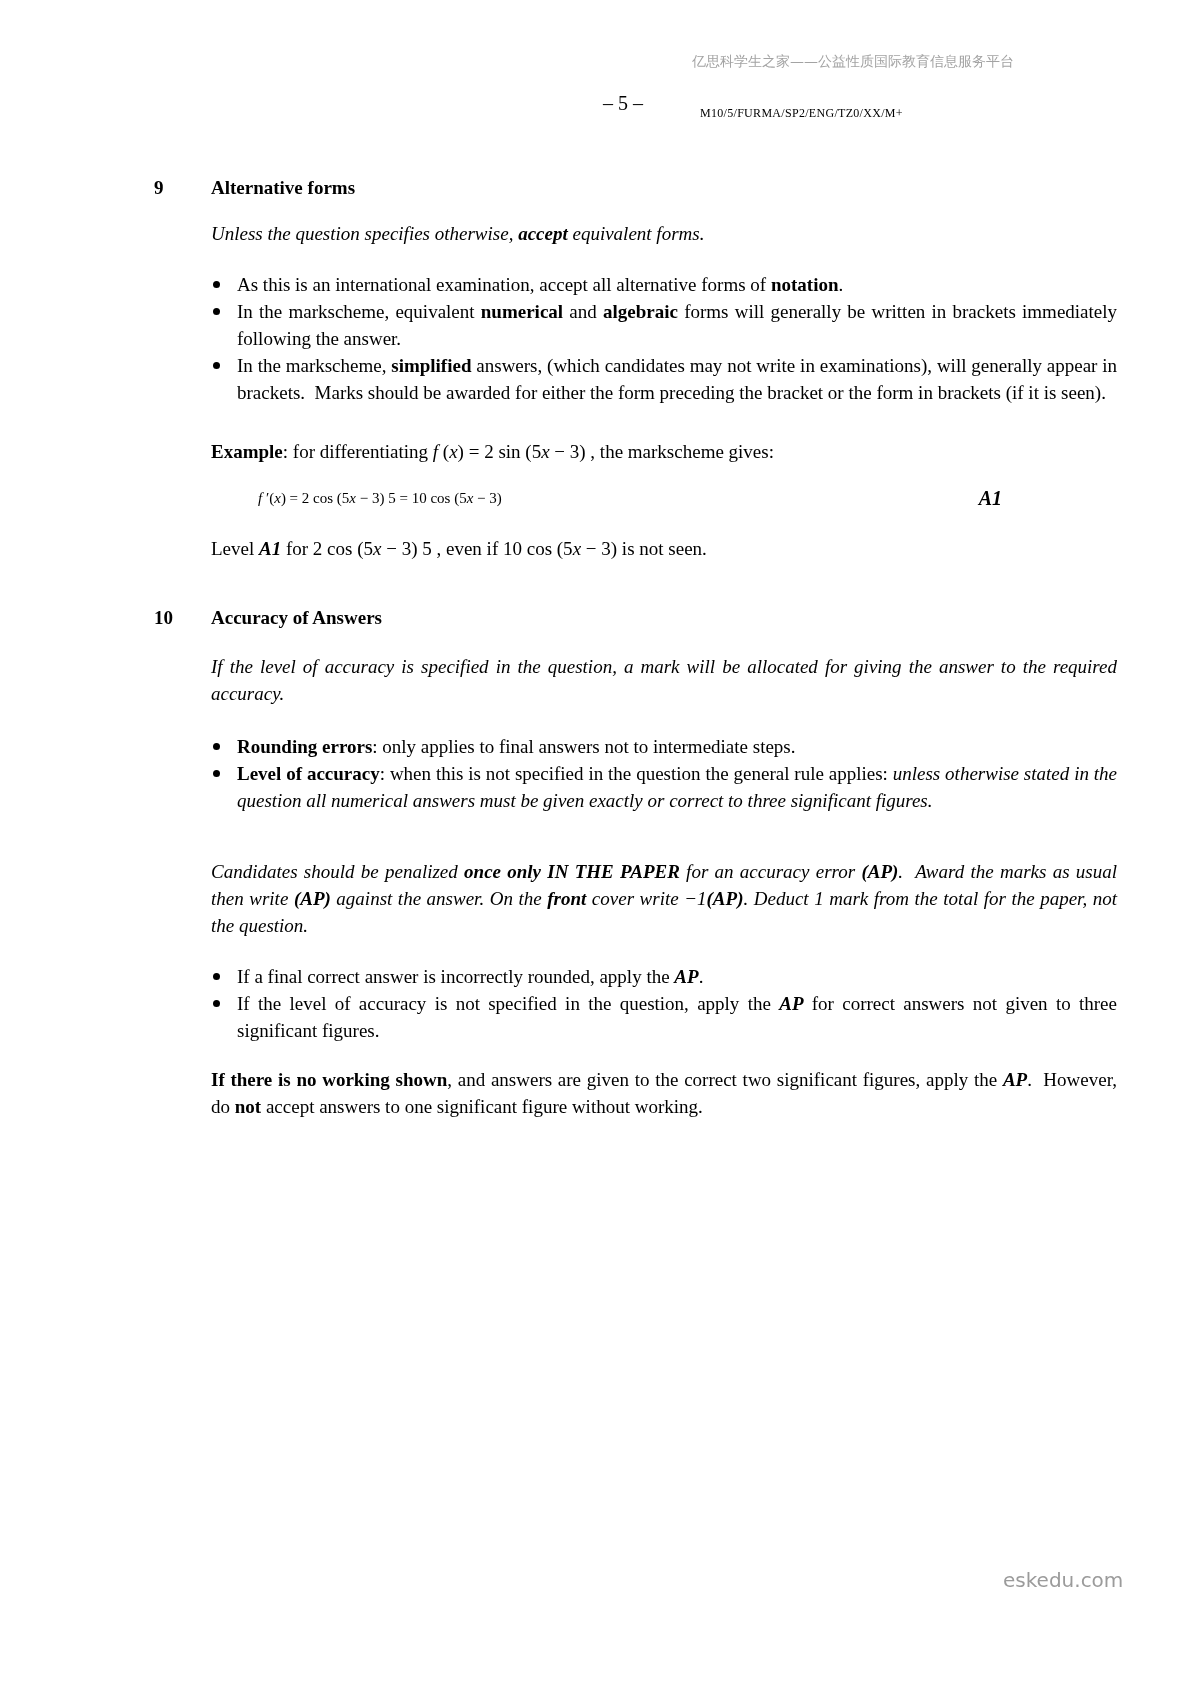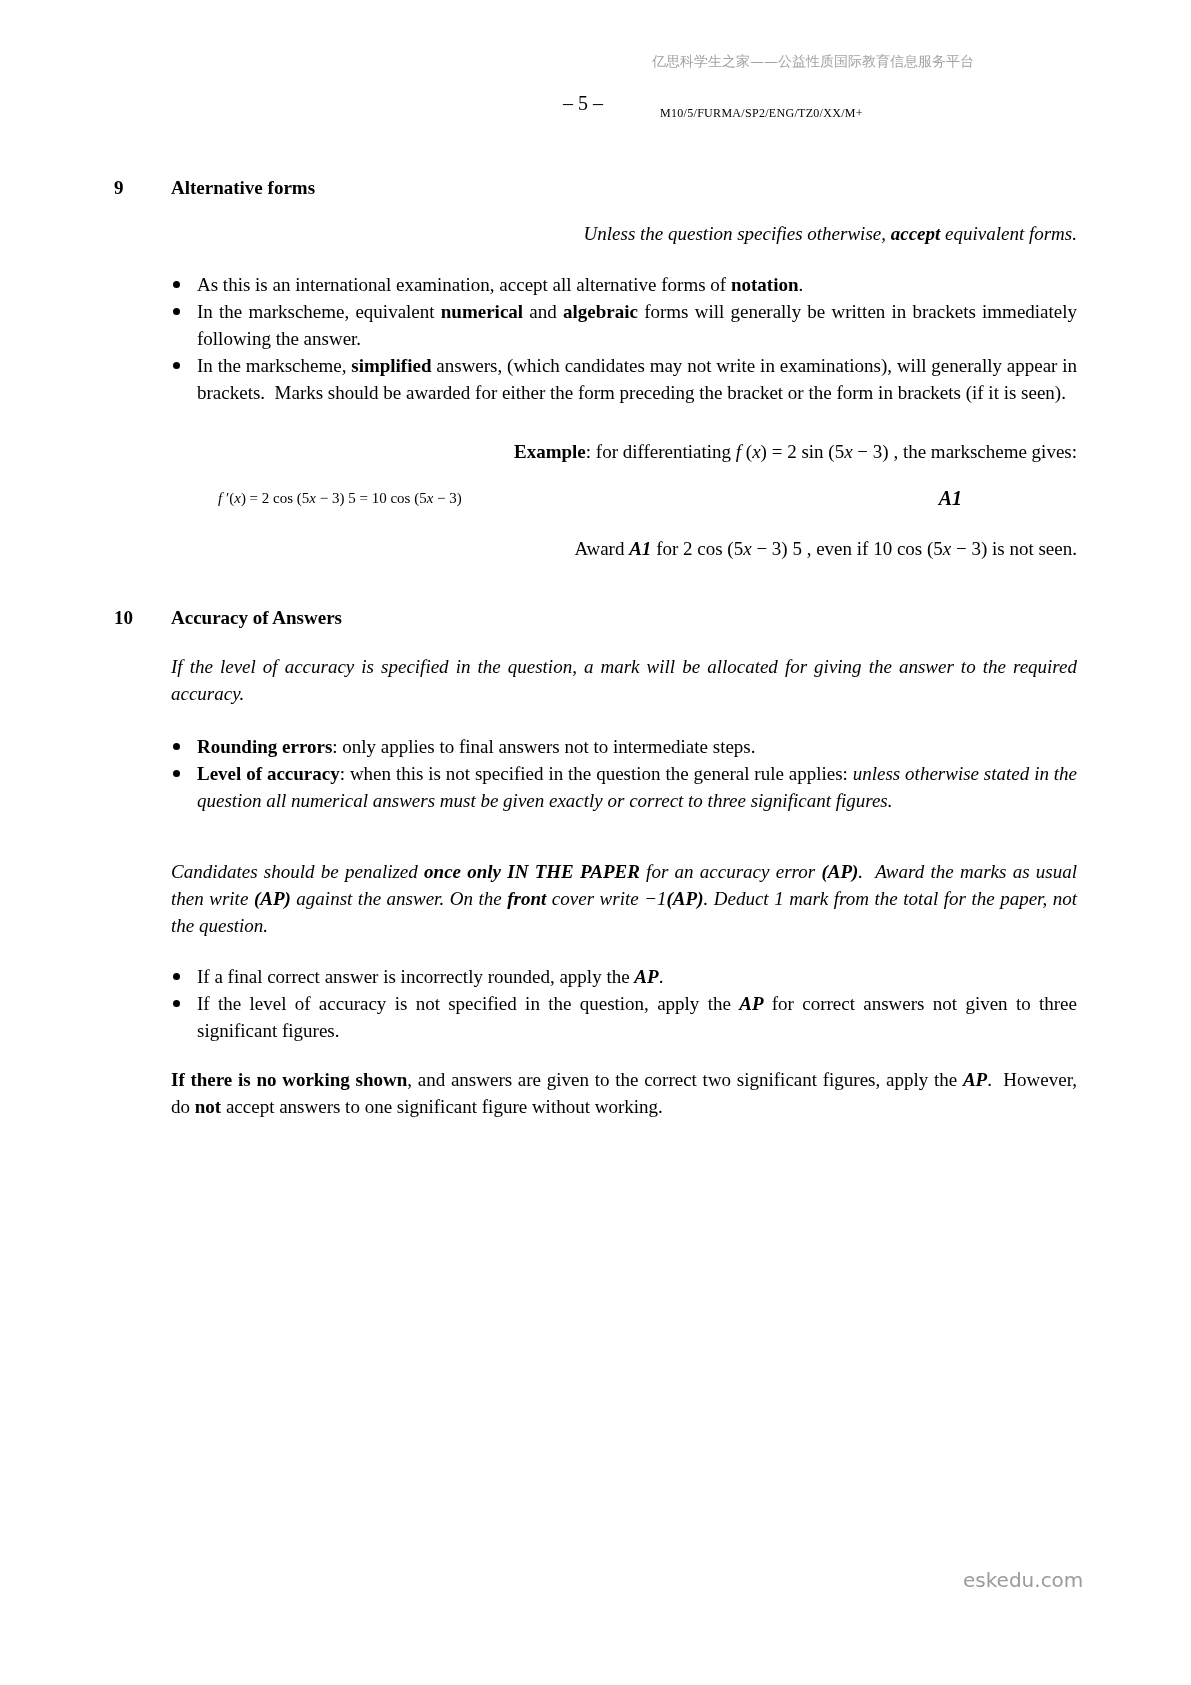--- a/index.html
+++ b/index.html
@@ -1,33 +1,33 @@
 <!DOCTYPE html>
 <html><head>
 <meta charset="utf-8">
 <style>
   html,body { margin:0; padding:0; background:#ffffff; }
   .page {
     position:relative; width:1142px; height:1685px; background:#ffffff;
     font-family:"Liberation Serif","DejaVu Serif",serif;
-    font-size:19px; line-height:27px; color:#000000; overflow:hidden;
+    font-size:19px; line-height:27px; color:#000000; overflow:hidden;margin-left:40px;
   }
   .cn-watermark {
     position:absolute; top:51px; left:652px; white-space:nowrap;
     font-family:"DejaVu Sans",sans-serif; font-size:14px; line-height:20px;
     color:#a3a3a3;
   }
   .page-num { position:absolute; top:90px; left:563px; font-size:20px; }
   .doc-code { position:absolute; top:100px; left:660px; font-size:12px; letter-spacing:0.3px; }
 
   .block { position:absolute; left:114px; width:963px; }
   .heading-row { display:flex; font-weight:bold; }
   .heading-num { width:57px; flex:none; }
 
-  .para { margin-left:57px;text-align:right; }
+  .para { margin-left:57px; }
   .just { text-align:justify; }
 
   ul.bullets { list-style:none; margin:0 0 0 55px; padding:0; }
   ul.bullets li { position:relative; padding-left:28px; }
   ul.bullets li::before {
     content:""; position:absolute; left:4px; top:10px;
     width:7px; height:7px; border-radius:50%; background:#000;
   }
 
   .formula { margin-left:104px; font-size:15px; }
@@ -71,21 +71,21 @@
   <div class="block" style="top:438px">
     <div class="para"><span class="r-b">Example</span><span>: for differentiating  </span><span class="r-i">f</span><span> (</span><span class="r-i">x</span><span>) = 2 sin (5</span><span class="r-i">x</span><span> − 3) , the markscheme gives:</span></div>
   </div>
 
   <div class="block" style="top:485px">
     <div class="formula"><span class="r-i">f</span><span> ′(</span><span class="r-i">x</span><span>) =  2 cos (5</span><span class="r-i">x</span><span> − 3)  5    = 10 cos (5</span><span class="r-i">x</span><span> − 3)</span></div>
     <span class="mark">A1</span>
   </div>
 
   <div class="block" style="top:535px">
-    <div class="para"><span>Award </span><span class="r-bi">A1</span><span> for   2 cos (5</span><span class="r-i">x</span><span> − 3)  5 , even if 10 cos (5</span><span class="r-i">x</span><span> − 3)  is not seen.</span></div>
+    <div class="para"><span>Level </span><span class="r-bi">A1</span><span> for   2 cos (5</span><span class="r-i">x</span><span> − 3)  5 , even if 10 cos (5</span><span class="r-i">x</span><span> − 3)  is not seen.</span></div>
   </div>
 
   <div class="block heading-row" style="top:604px">
     <span class="heading-num">10</span>
     <span class="heading-title">Accuracy of Answers</span>
   </div>
 
   <div class="block" style="top:733px">
     <ul class="bullets">
       <li class="just"><span class="r-b">Rounding errors</span><span>: only applies to final answers not to intermediate steps.</span></li>

